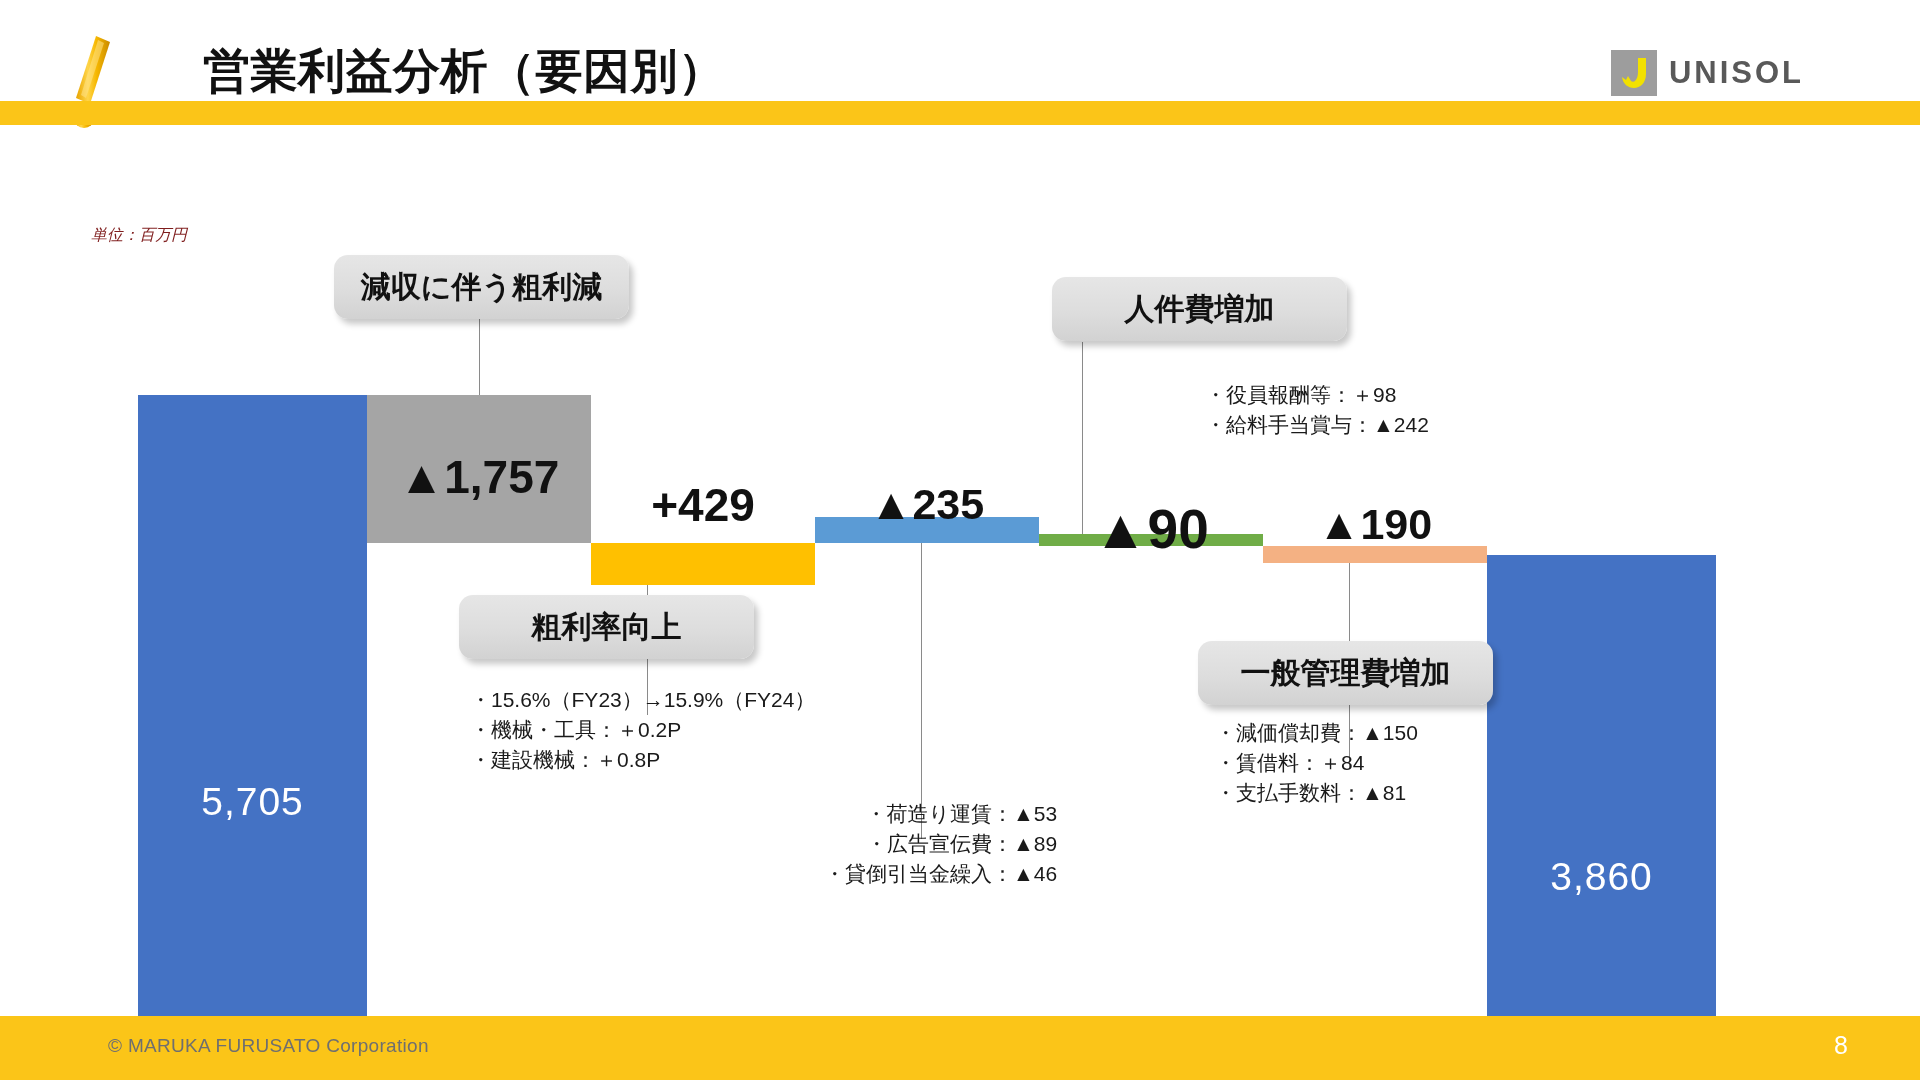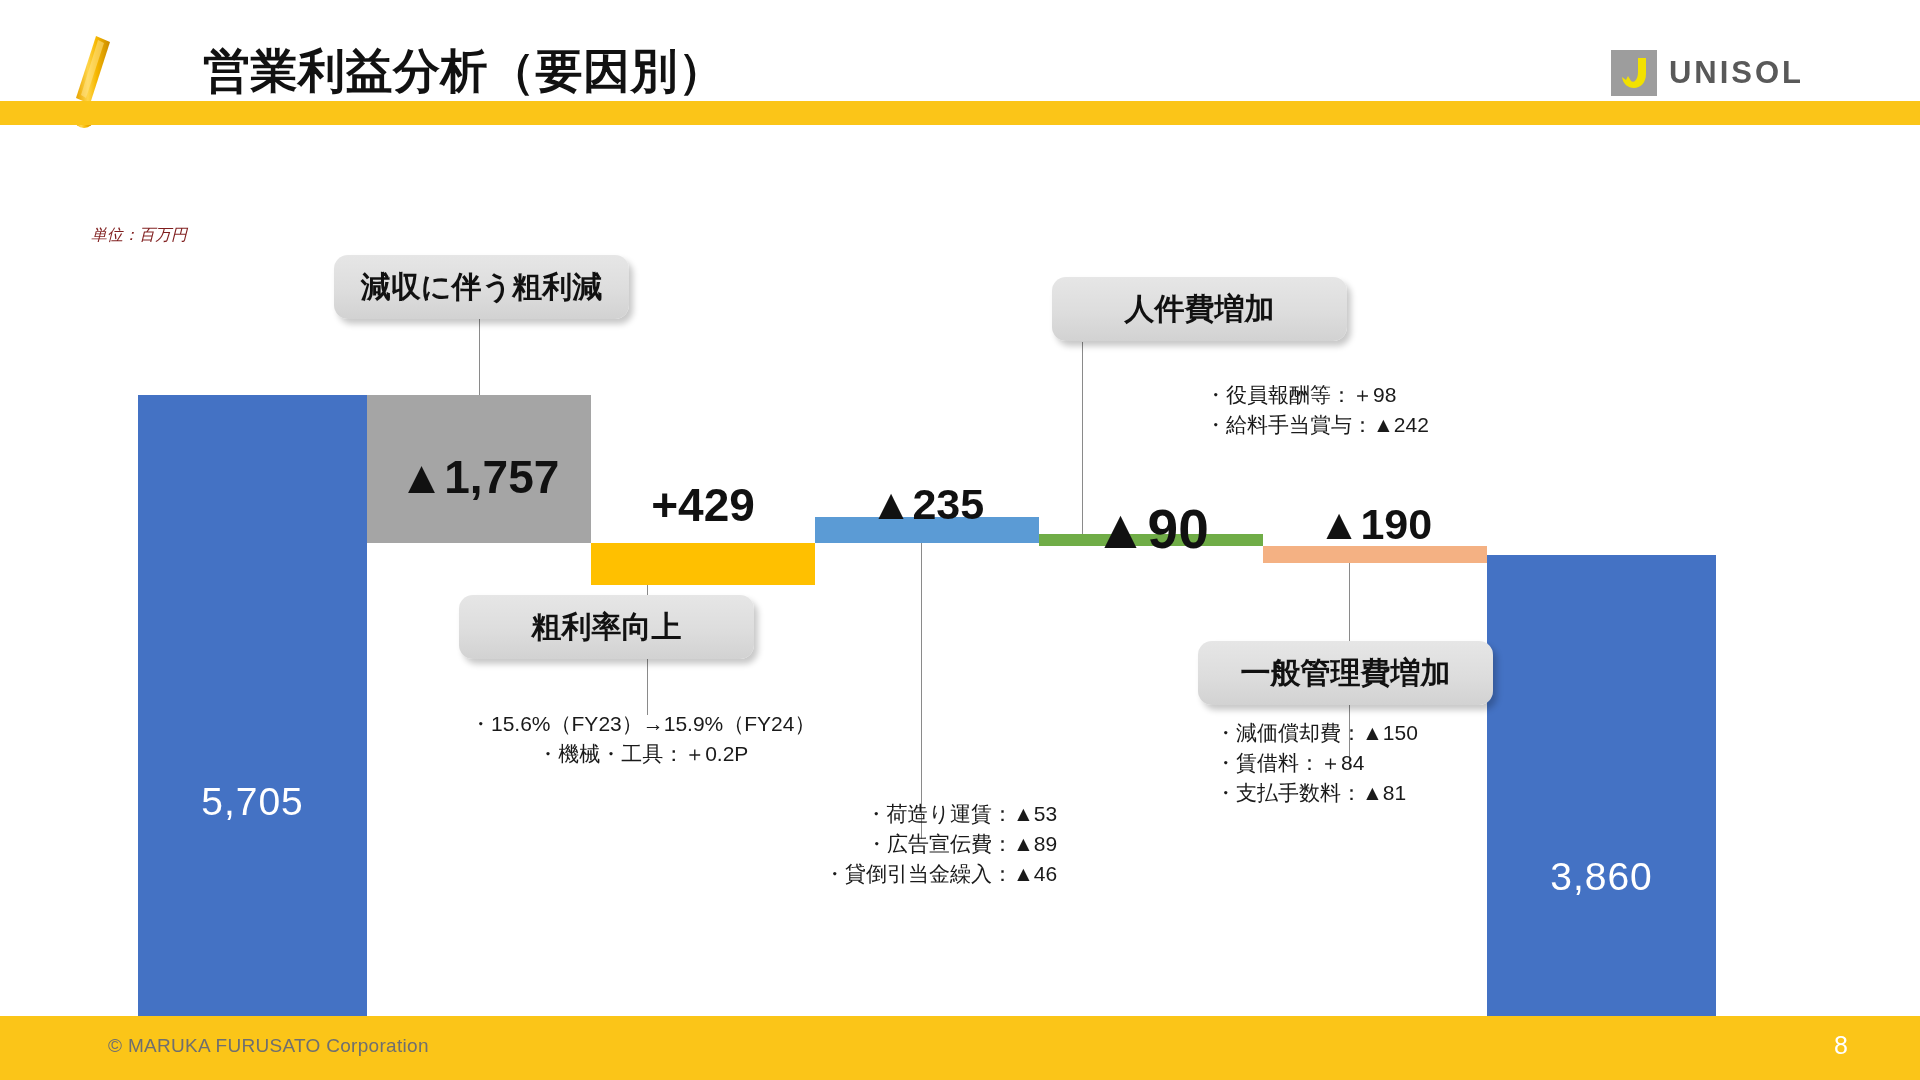--- a/index.html
+++ b/index.html
@@ -154,23 +154,24 @@
     <div class="cat-label" style="left:815px; width:224px;">営業費</div>
     <div class="cat-label" style="left:1039px; width:224px;">人件費</div>
     <div class="cat-label" style="left:1263px; width:224px;">管理費</div>
     <div class="cat-label" style="left:1487px; width:229px;">FY2024</div>
 
     <div class="leader" style="left:479px; top:193px; height:77px;"></div>
     <div class="callout" style="left:334px; top:130px; width:295px; height:64px;">減収に伴う粗利減</div>
 
     <div class="leader" style="left:647px; top:460px; height:130px;"></div>
     <div class="callout" style="left:459px; top:470px; width:295px; height:64px;">粗利率向上</div>
-    <div class="bullets" style="left:470px; top:584px;text-align:center;">
+    <div class="bullets" style="left:470px; top:560px;">
       <div>・15.6%（FY23）→15.9%（FY24）</div>
       <div>・機械・工具：＋0.2P</div>
+      <div>・建設機械：＋0.8P</div>
     </div>
 
     <div class="leader" style="left:921px; top:418px; height:296px;"></div>
     <div class="bullets" style="left:824px; top:674px;text-align:right;">
       <div>・荷造り運賃：▲53</div>
       <div>・広告宣伝費：▲89</div>
       <div>・貸倒引当金繰入：▲46</div>
     </div>
 
     <div class="leader" style="left:1082px; top:217px; height:192px;"></div>

